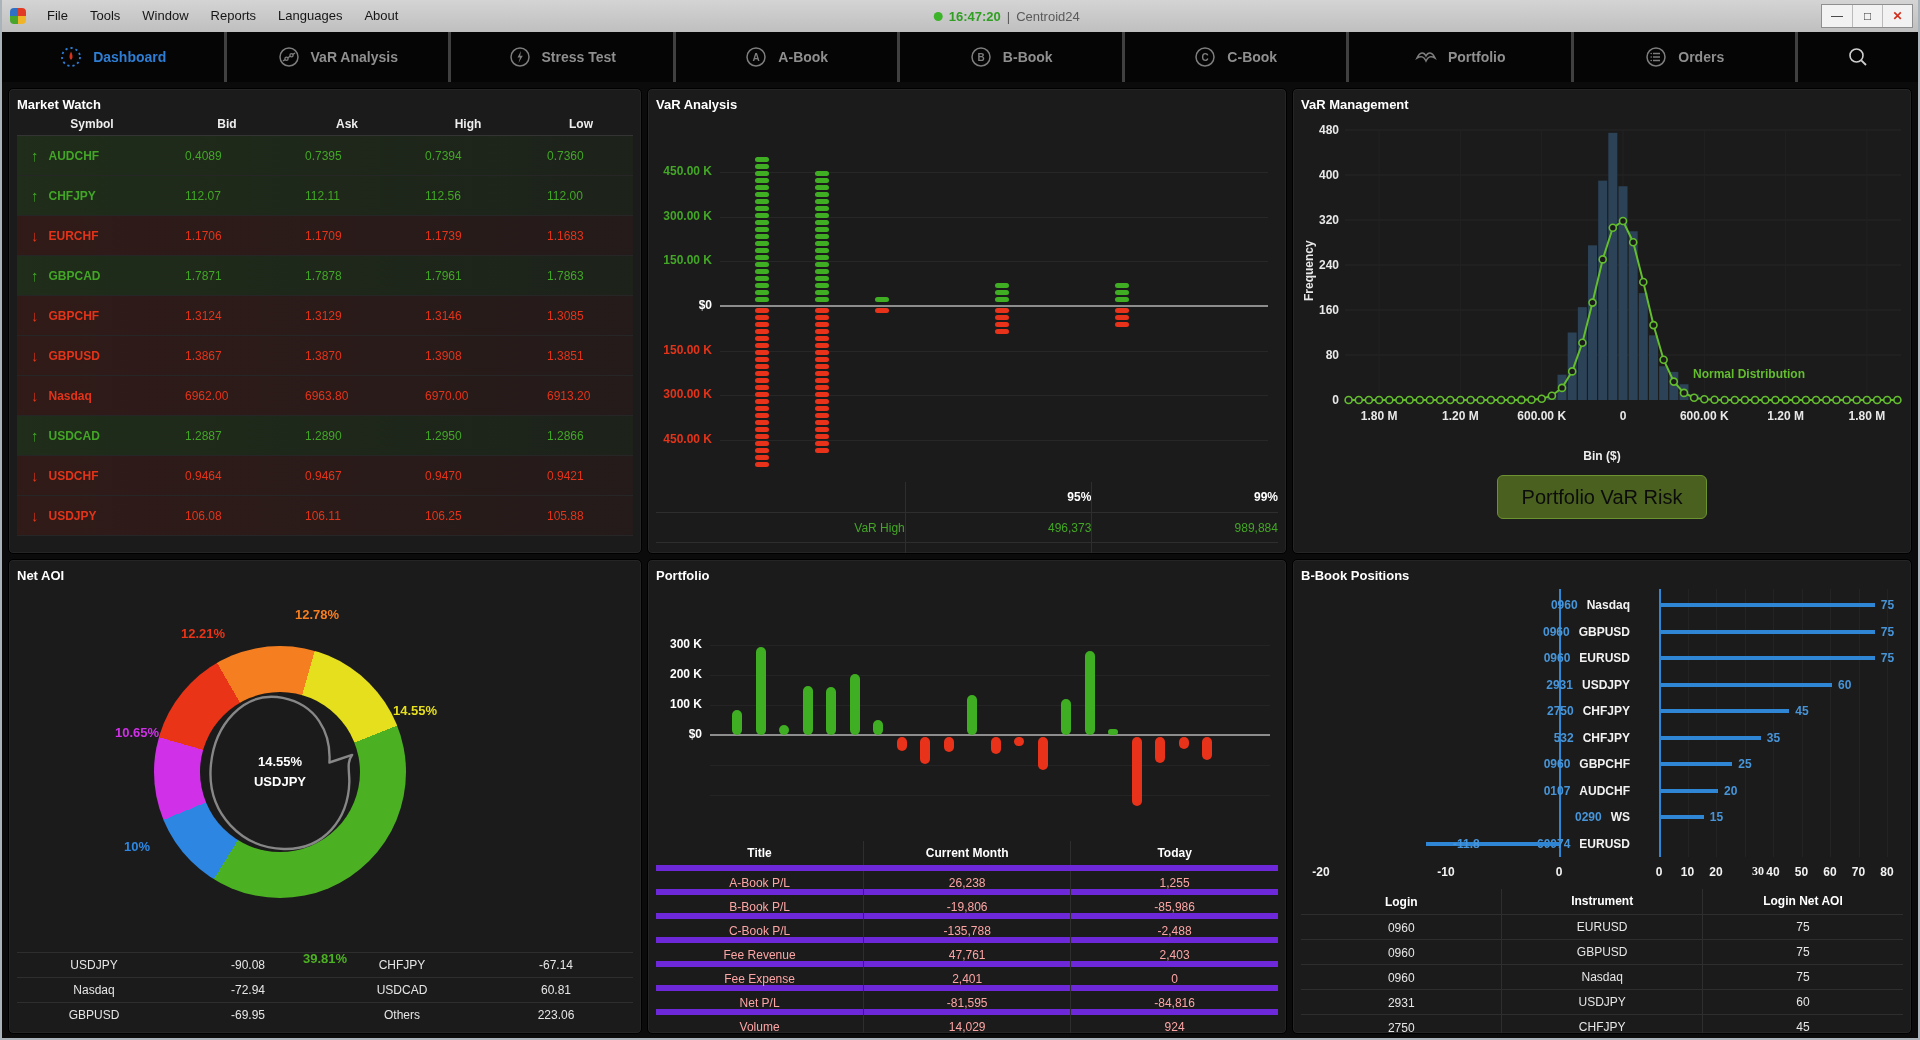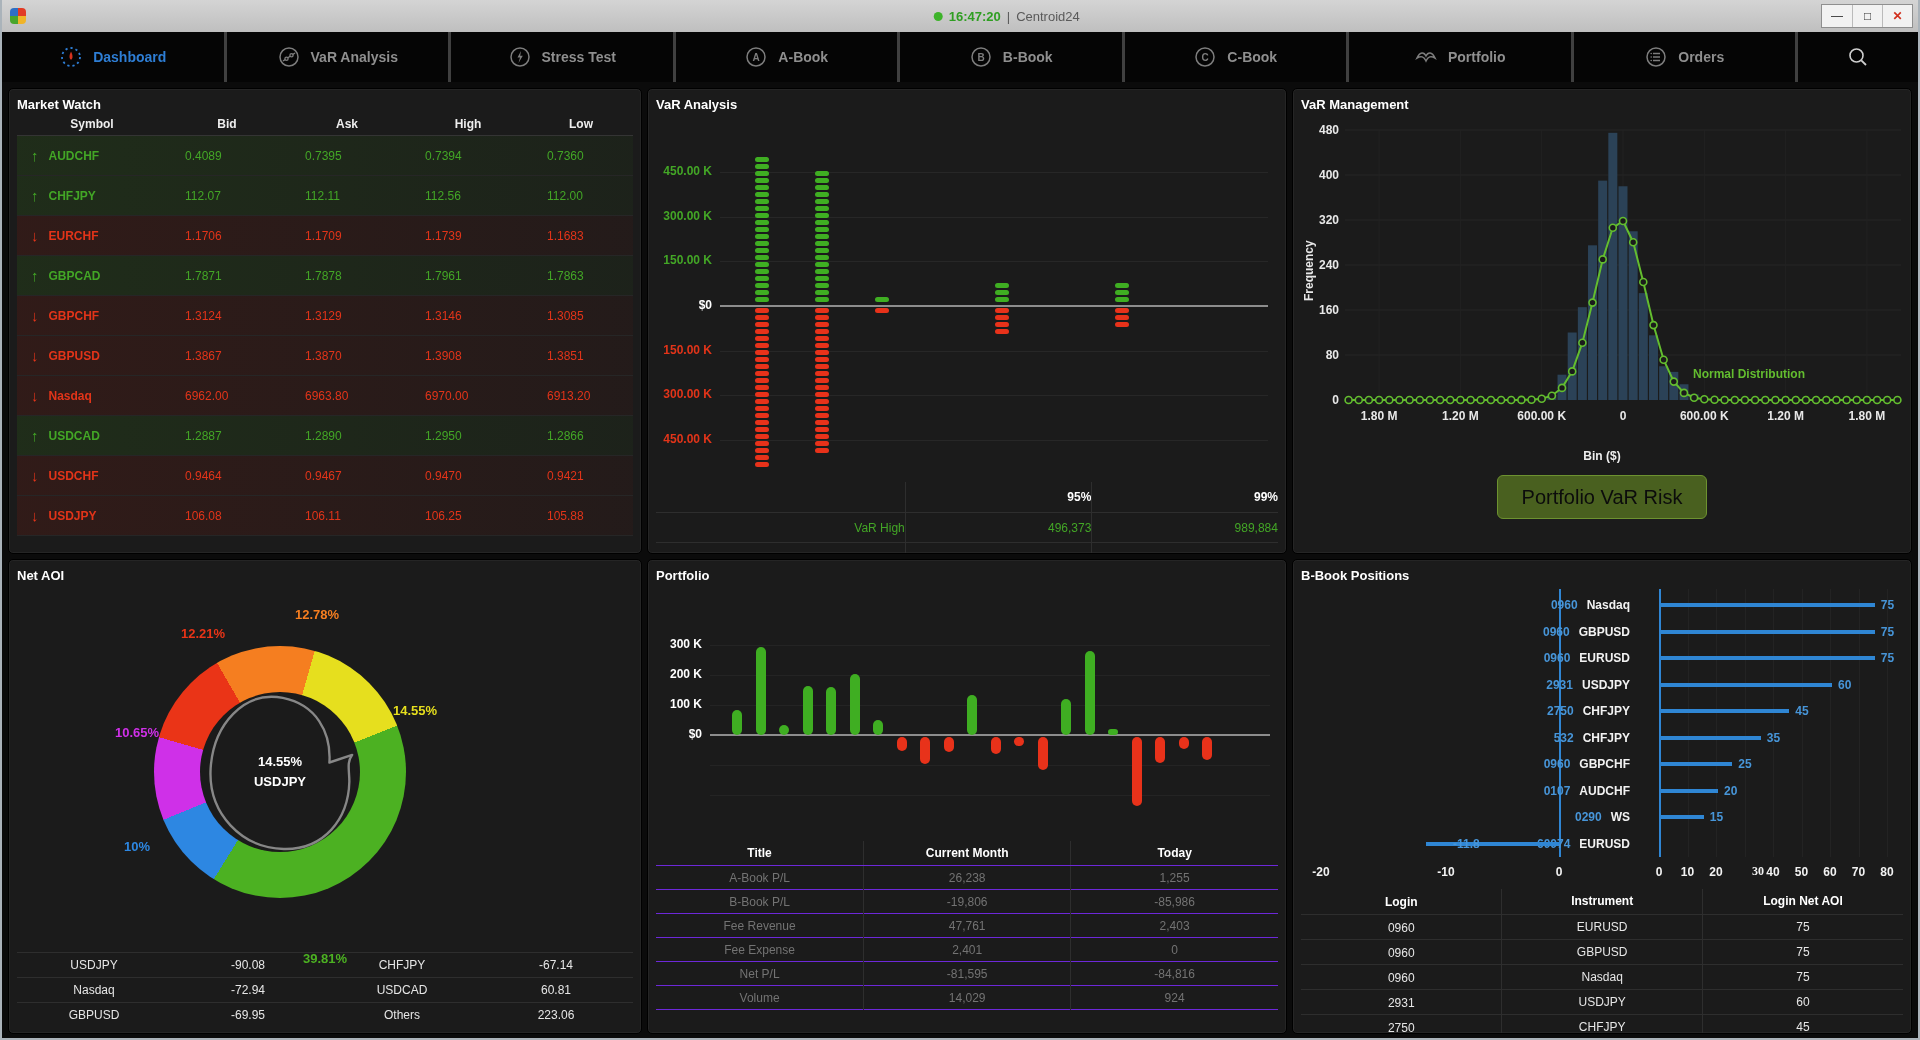--- a/index.html
+++ b/index.html
@@ -86,21 +86,21 @@
 
   
   .pf-chart { position:relative; height:252px; margin-top:4px; }
   .pf-grid { position:absolute; left:54px; right:8px; height:1px; background:#242424; }
   .pf-zero { position:absolute; left:54px; right:8px; height:2px; background:#8d8d8d; }
   .pf-ylab { position:absolute; width:46px; text-align:right; font-weight:bold; color:#fff; }
   .pf-bar { position:absolute; width:10px; border-radius:6px; }
   .pf-bar.g { background:#3fae22; } .pf-bar.r { background:#e8321a; }
   .pf-table { margin-top:2px; }
   .pf-tr { display:grid; grid-template-columns:33.3% 33.3% 1fr; height:24px; align-items:center; text-align:center;
-           color:#737373; border-top:1px solid #6d28d9; }
+           color:#fca5a5; border-top:6px solid #6d28d9; }
   .pf-tr > div:nth-child(2), .pf-tr > div:nth-child(3) { border-left:1px solid #2e2e2e; height:100%; line-height:24px; }
   .pf-tr.head { font-weight:bold; color:#fff; border-top:none; }
 
   
   .bb-chart { position:relative; height:296px; margin-top:2px; }
   .bb-axis { position:absolute; width:2px; top:4px; bottom:24px; background:#2f86d4; }
   .bb-vgrid { position:absolute; width:1px; top:4px; bottom:24px; background:#232323; }
   .bb-label { position:absolute; display:flex; gap:9px; transform:translateY(-50%); font-weight:bold; }
   .bb-login { color:#4795d8; } .bb-inst { color:#f2f2f2; }
   .bb-bar { position:absolute; height:4px; background:#2f86d4; transform:translateY(-50%); }
@@ -110,20 +110,28 @@
   .bb-tr { display:grid; grid-template-columns:33.3% 33.3% 1fr; height:25px; align-items:center; text-align:center;
            color:#e6e6e6; border-top:1px solid #2e2e2e; }
   .bb-tr > div:nth-child(2), .bb-tr > div:nth-child(3) { border-left:1px solid #2e2e2e; height:100%; line-height:25px; }
   .bb-tr.head { font-weight:bold; color:#fff; border-top:none; }
 </style>
 </head>
 <body>
 
 <div class="titlebar">
   <div class="app-icon"></div>
+  <div id="menu" style="display: flex;">
+      <span class="menu-item">File</span>
+      <span class="menu-item">Tools</span>
+      <span class="menu-item">Window</span>
+      <span class="menu-item">Reports</span>
+      <span class="menu-item">Languages</span>
+      <span class="menu-item">About</span>
+    </div>
   <div class="status">
     <span class="dot"></span>
     <span class="time">16:47:20</span>
     <span class="sep">|</span>
     <span class="app">Centroid24</span>
   </div>
   <div class="winbtns">
     <div class="winbtn">—</div>
     <div class="winbtn">□</div>
     <div class="winbtn close">✕</div>
@@ -672,20 +680,25 @@
           <div>A-Book P/L</div>
           <div>26,238</div>
           <div>1,255</div>
         </div>
         <div class="pf-tr">
           <div>B-Book P/L</div>
           <div>-19,806</div>
           <div>-85,986</div>
         </div>
         <div class="pf-tr">
+          <div>C-Book P/L</div>
+          <div>-135,788</div>
+          <div>-2,488</div>
+        </div>
+        <div class="pf-tr">
           <div>Fee Revenue</div>
           <div>47,761</div>
           <div>2,403</div>
         </div>
         <div class="pf-tr">
           <div>Fee Expense</div>
           <div>2,401</div>
           <div>0</div>
         </div>
         <div class="pf-tr">

